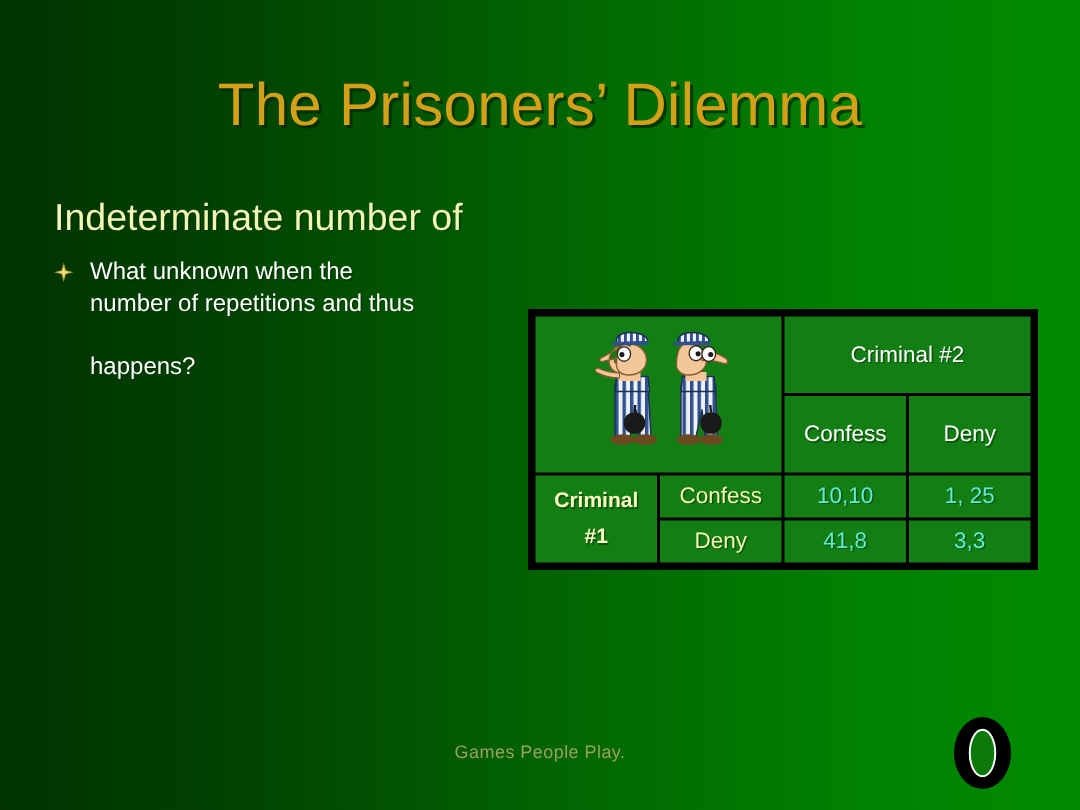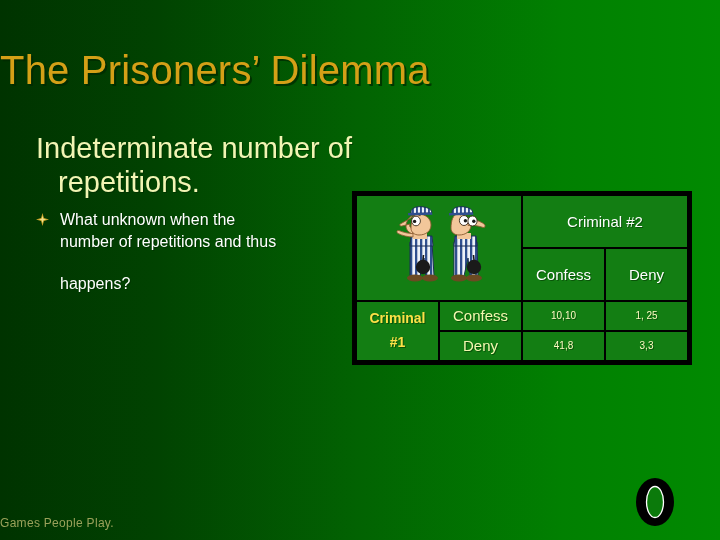--- a/index.html
+++ b/index.html
@@ -19,37 +19,38 @@
     background: linear-gradient(to right, #003300 0%, #014301 22%, #026302 50%, #018001 78%, #018a01 100%);
     overflow: hidden;
   }
 
   
   #title {
     position: absolute;
     left: 0;
     top: 48px;
     width: 720px;
+    text-align: center;
     font-size: 40px;
     font-weight: normal;
     letter-spacing: 0.2px;
     color: #d4a017;
     text-shadow: 2px 2px 0 rgba(0,40,0,0.75);
     white-space: nowrap;
   }
 
   
   #body {
     position: absolute;
     left: 36px;
     top: 131px;
     width: 330px;
   }
   .lvl1 {
-    font-size: 29px;
+    font-size: 25px;
     color: #f2f5b4;
     line-height: 1.18;
     text-shadow: 1px 1px 0 rgba(0,40,0,0.55);
     margin: 0 0 10px 0;
   }
   .lvl1 .indent {
     display: block;
     padding-left: 22px;
   }
   .lvl2row {
@@ -68,21 +69,21 @@
     font-size: 16px;
     color: #ffffff;
     line-height: 1.32;
     text-shadow: 1px 1px 0 rgba(0,40,0,0.55);
   }
 
   
   #matrix {
     position: absolute;
     left: 352px;
-    top: 191px;
+    top: 206px;
     width: 340px;
     height: 174px;
     background: #000000;
     box-sizing: border-box;
     padding: 3px;
   }
   #matrix table {
     width: 100%;
     height: 100%;
     border-collapse: separate;
@@ -99,48 +100,48 @@
     color: #ffffff;
     font-size: 15px;
     text-shadow: 1px 1px 0 rgba(0,40,0,0.5);
   }
   .lbl-yellow {
     color: #f4f7b0;
     font-size: 15px;
     text-shadow: 1px 1px 0 rgba(0,40,0,0.5);
   }
   .lbl-yellow-bold {
-    color: #fde047;
+    color: #fef9c3;
     font-size: 14px;
     font-weight: bold;
     line-height: 1.7;
     text-shadow: 1px 1px 0 rgba(0,40,0,0.5);
   }
   .val-yellow {
-    color: #fef9c3;
-    font-size: 10px;
+    color: #5eead4;
+    font-size: 15px;
     text-shadow: 1px 1px 0 rgba(0,40,0,0.5);
     margin-left: 28px;
   }
   .pic-cell {
     position: relative;
     overflow: hidden;
   }
   #prisoners {
     display: block;
     margin: 0 auto;
   }
 
   
   #footer {
     position: absolute;
     left: 0;
-    top: 516px;
-    width: 720px;
-    text-align: left;
+    top: 494px;
+    width: 720px;
+    text-align: center;
     font-size: 12px;
     color: #9aa15a;
     letter-spacing: 0.3px;
   }
   #logo {
     position: absolute;
     left: 627px;
     top: 476px;
     width: 56px;
     height: 52px;
@@ -150,21 +151,20 @@
 <body>
 
 <div id="slide">
 
   <div id="title">The Prisoners’ Dilemma</div>
 
   <div id="body">
 
     <div class="lvl1">
       <span>Indeterminate number of</span>
-      <span class="indent">repetitions.</span>
     </div>
 
     <div class="lvl2row">
       <span class="star">
         <svg width="13" height="13" viewBox="0 0 12 12" aria-hidden="true">
           <path d="M6 0 L7.3 4.7 L12 6 L7.3 7.3 L6 12 L4.7 7.3 L0 6 L4.7 4.7 Z" fill="#c9a227"></path>
           <path d="M6 2.6 L6.8 5.2 L9.4 6 L6.8 6.8 L6 9.4 L5.2 6.8 L2.6 6 L5.2 5.2 Z" fill="#f0e08a"></path>
         </svg>
       </span>
       <span class="lvl2">

